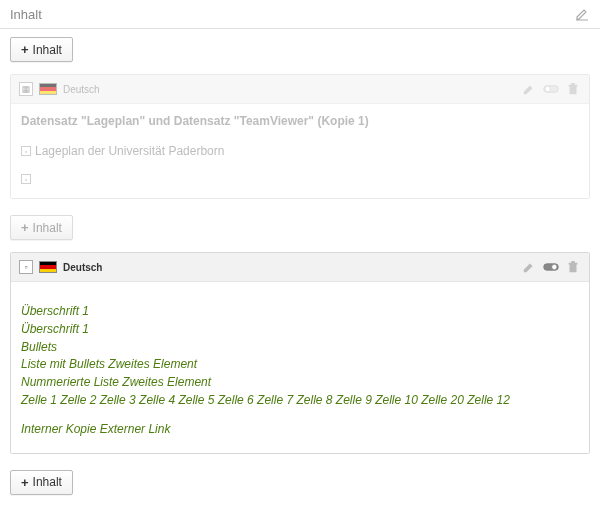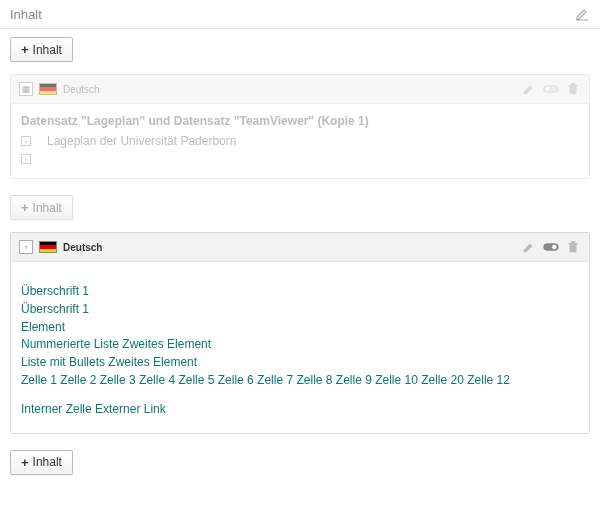--- a/index.html
+++ b/index.html
@@ -61,23 +61,23 @@
   .flag {
     width: 18px; height: 12px; display: inline-block;
     background: linear-gradient(to bottom, #000 0 33.3%, #d00 33.3% 66.6%, #ffce00 66.6% 100%);
     border: 1px solid #888;
   }
   .lang-label { font-size: 10px; color: #333; }
   .card.dim .lang-label { color: #888; }
   .card-actions { display: flex; gap: 6px; align-items: center; }
   .act-icon { width: 16px; height: 16px; color: #999; cursor: pointer; display: inline-flex; align-items: center; justify-content: center; }
   .card-body { padding: 10px 10px 14px 10px; color: #888; background: #fff; }
-  .card-body.active { color: #0f766e; }
+  .card-body.active { color: #4d7c0f; font-style: italic; }
   .title-line { font-weight: bold; color: #888; margin-bottom: 4px; }
-  .link-line { display: flex; align-items: center; gap: 16px; color: #888; margin-top: 6px; text-align: center; }
+  .link-line { display: flex; align-items: center; gap: 4px; color: #888; margin-top: 16px; text-align: center; }
   .bullet-icon {
     width: 10px; height: 10px; border: 1px solid #aaa; display: inline-flex;
     align-items: center; justify-content: center; font-size: 7px; color: #777;
   }
   .content-line { margin: 1px 0; line-height: 1.4; }
   .spacer { height: 10px; }
   svg { display: block; }
 </style>
 </head>
 <body>
@@ -169,26 +169,26 @@
         <svg viewBox="0 0 16 16" width="14" height="14">
             <path fill="#bbb" d="M4 5h8v9H4zM3 3h10v2H3zM6 1h4v2H6z"></path>
           </svg>
       </span>
     </div>
   </div>
   <div class="card-body active">
     <div class="spacer"></div>
     <div class="content-line">Überschrift 1</div>
     <div class="content-line">Überschrift 1</div>
-    <div class="content-line">Element</div>
+    <div class="content-line">Bullets</div>
+    <div class="content-line">Liste mit Bullets Zweites Element</div>
     <div class="content-line">Nummerierte Liste Zweites Element</div>
-    <div class="content-line">Liste mit Bullets Zweites Element</div>
     <div class="content-line">Zelle 1 Zelle 2 Zelle 3 Zelle 4 Zelle 5 Zelle 6 Zelle 7 Zelle 8 Zelle 9 Zelle 10 Zelle 20 Zelle 12</div>
     <div class="spacer"></div>
-    <div class="content-line">Interner Zelle   Externer Link</div>
+    <div class="content-line">Interner Kopie   Externer Link</div>
   </div>
 </div>
 
 
 <button class="add-btn">
   <span class="plus">+</span>
   <span>Inhalt</span>
 </button>
 
 

